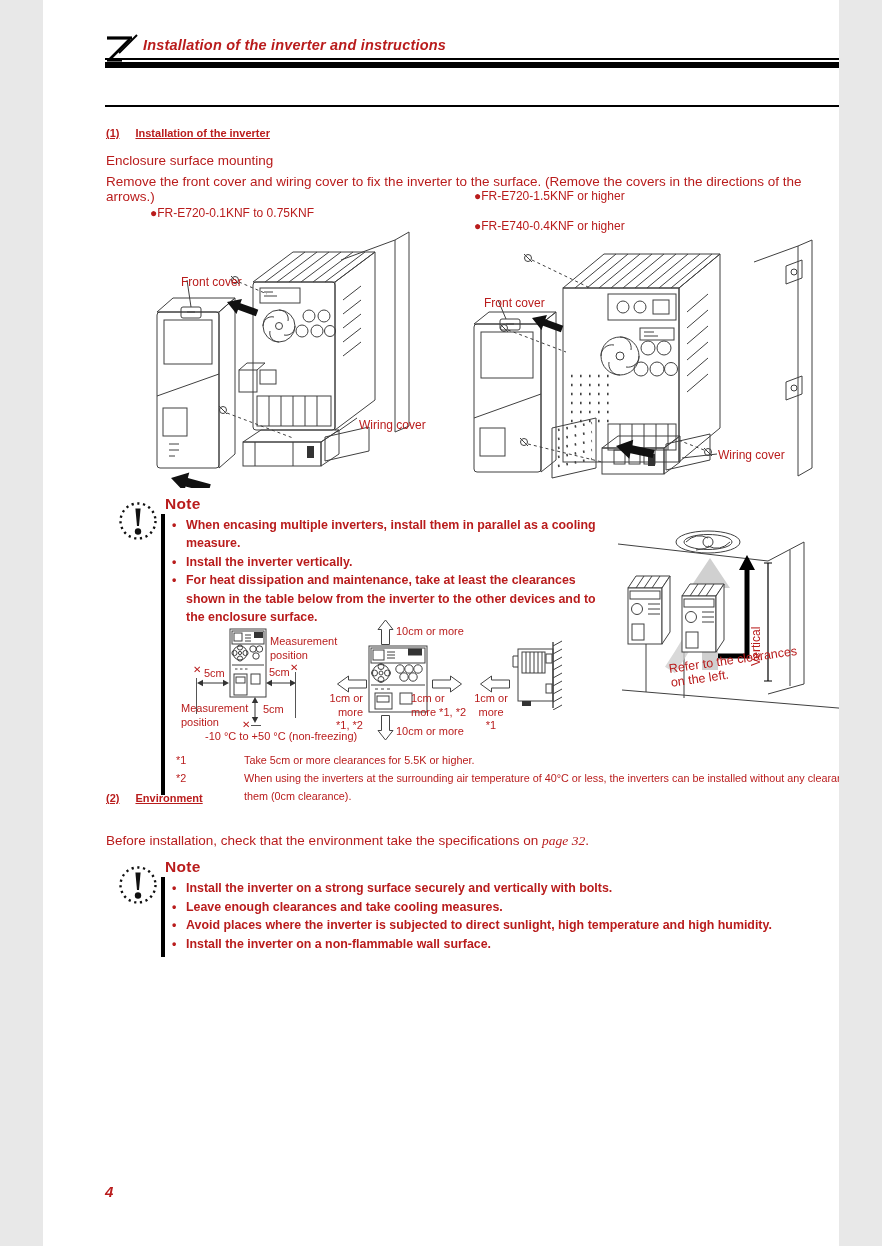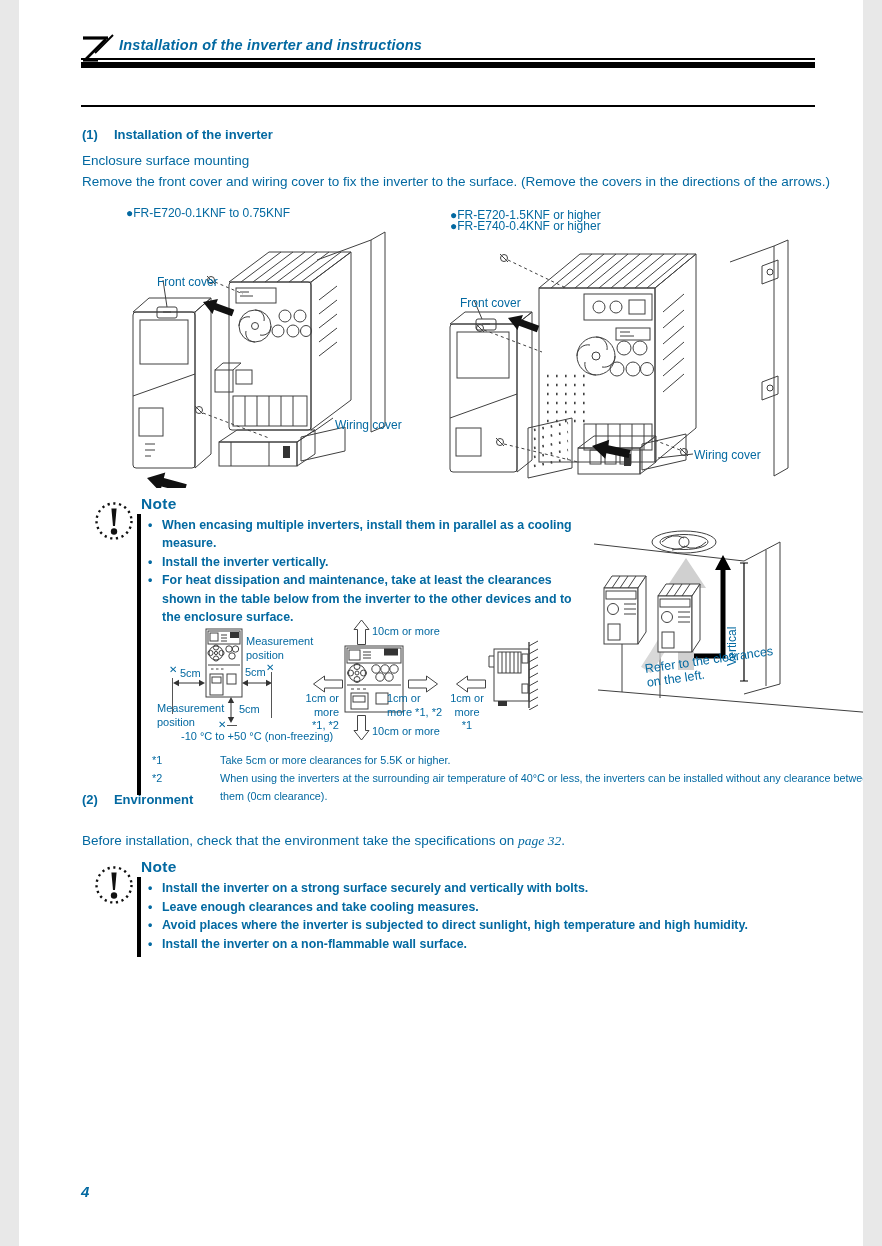--- a/index.html
+++ b/index.html
@@ -1,23 +1,23 @@
 <!DOCTYPE html>
 <html><head>
 <meta charset="utf-8">
 <style>
   html,body{margin:0;padding:0;background:#e8e8e8;}
   #page{position:relative;width:796px;height:1246px;background:#ffffff;margin:0 auto;
-        font-family:"Liberation Sans","DejaVu Sans",sans-serif;color:#0369a1;overflow:hidden;padding-left:48px;}
+        font-family:"Liberation Sans","DejaVu Sans",sans-serif;color:#b91c1c;overflow:hidden;}
   .abs{position:absolute;}
   .rule{background:#000;}
   .hdr-title{font-size:14.5px;font-weight:bold;font-style:italic;letter-spacing:.2px;}
   .h22{font-size:19.5px;font-weight:bold;letter-spacing:-.2px;}
   .h22 .num{margin-right:22px;}
-  .subhead{font-size:13px;font-weight:bold;}
+  .subhead{font-size:11px;font-weight:bold;text-decoration:underline;}
   .subhead .lbl{margin-right:16px;}
   .body-text{font-size:13.5px;}
   .caption{font-size:12px;}
   .diag-label{font-size:12px;}
   .note-title{font-size:15.5px;font-weight:bold;letter-spacing:.3px;}
   .note-bar{background:#000;width:3.5px;}
   .bullets{display:block;}
   .b-row{display:flex;align-items:flex-start;font-weight:bold;font-size:12.4px;line-height:18.4px;}
   .b-row .blt{width:14px;flex:0 0 14px;}
   .b-row .btx{flex:1;white-space:pre-line;}
@@ -115,21 +115,21 @@
           <path d="M0,0 L-13,-8 L-13,-3.5 L-32,-3.5 L-32,3.5 L-13,3.5 L-13,8 Z"></path>
         </g>
       <g transform="translate(28,258) rotate(195) scale(1.25)">
           <path d="M0,0 L-13,-8 L-13,-3.5 L-32,-3.5 L-32,3.5 L-13,3.5 L-13,8 Z"></path>
         </g>
     </g>
   </svg>
   <div class="abs diag-label" style="left:138px;top:275px;">Front cover</div>
   <div class="abs diag-label" style="left:316px;top:418px;">Wiring cover</div>
 
-  <div class="abs caption" style="left:431px;top:208px;">●FR-E720-1.5KNF or higher</div>
+  <div class="abs caption" style="left:431px;top:189px;">●FR-E720-1.5KNF or higher</div>
   <div class="abs caption" style="left:431px;top:219px;">●FR-E740-0.4KNF or higher</div>
   <svg class="abs line-art" style="left:425px;top:232px;" width="355" height="262" viewBox="0 0 355 262">
 
     <path d="M330,14 L330,244 M344,8 L344,236 M330,14 L344,8 M330,244 L344,236 M286,30 L330,14"></path>
     <path d="M318,34 L334,28 L334,46 L318,52 Z"></path>
       <circle cx="326" cy="40" r="3"></circle>
     <path d="M318,150 L334,144 L334,162 L318,168 Z"></path>
       <circle cx="326" cy="156" r="3"></circle>
 
     <path d="M95,56 L136,22 L252,22 L211,56 Z"></path>

